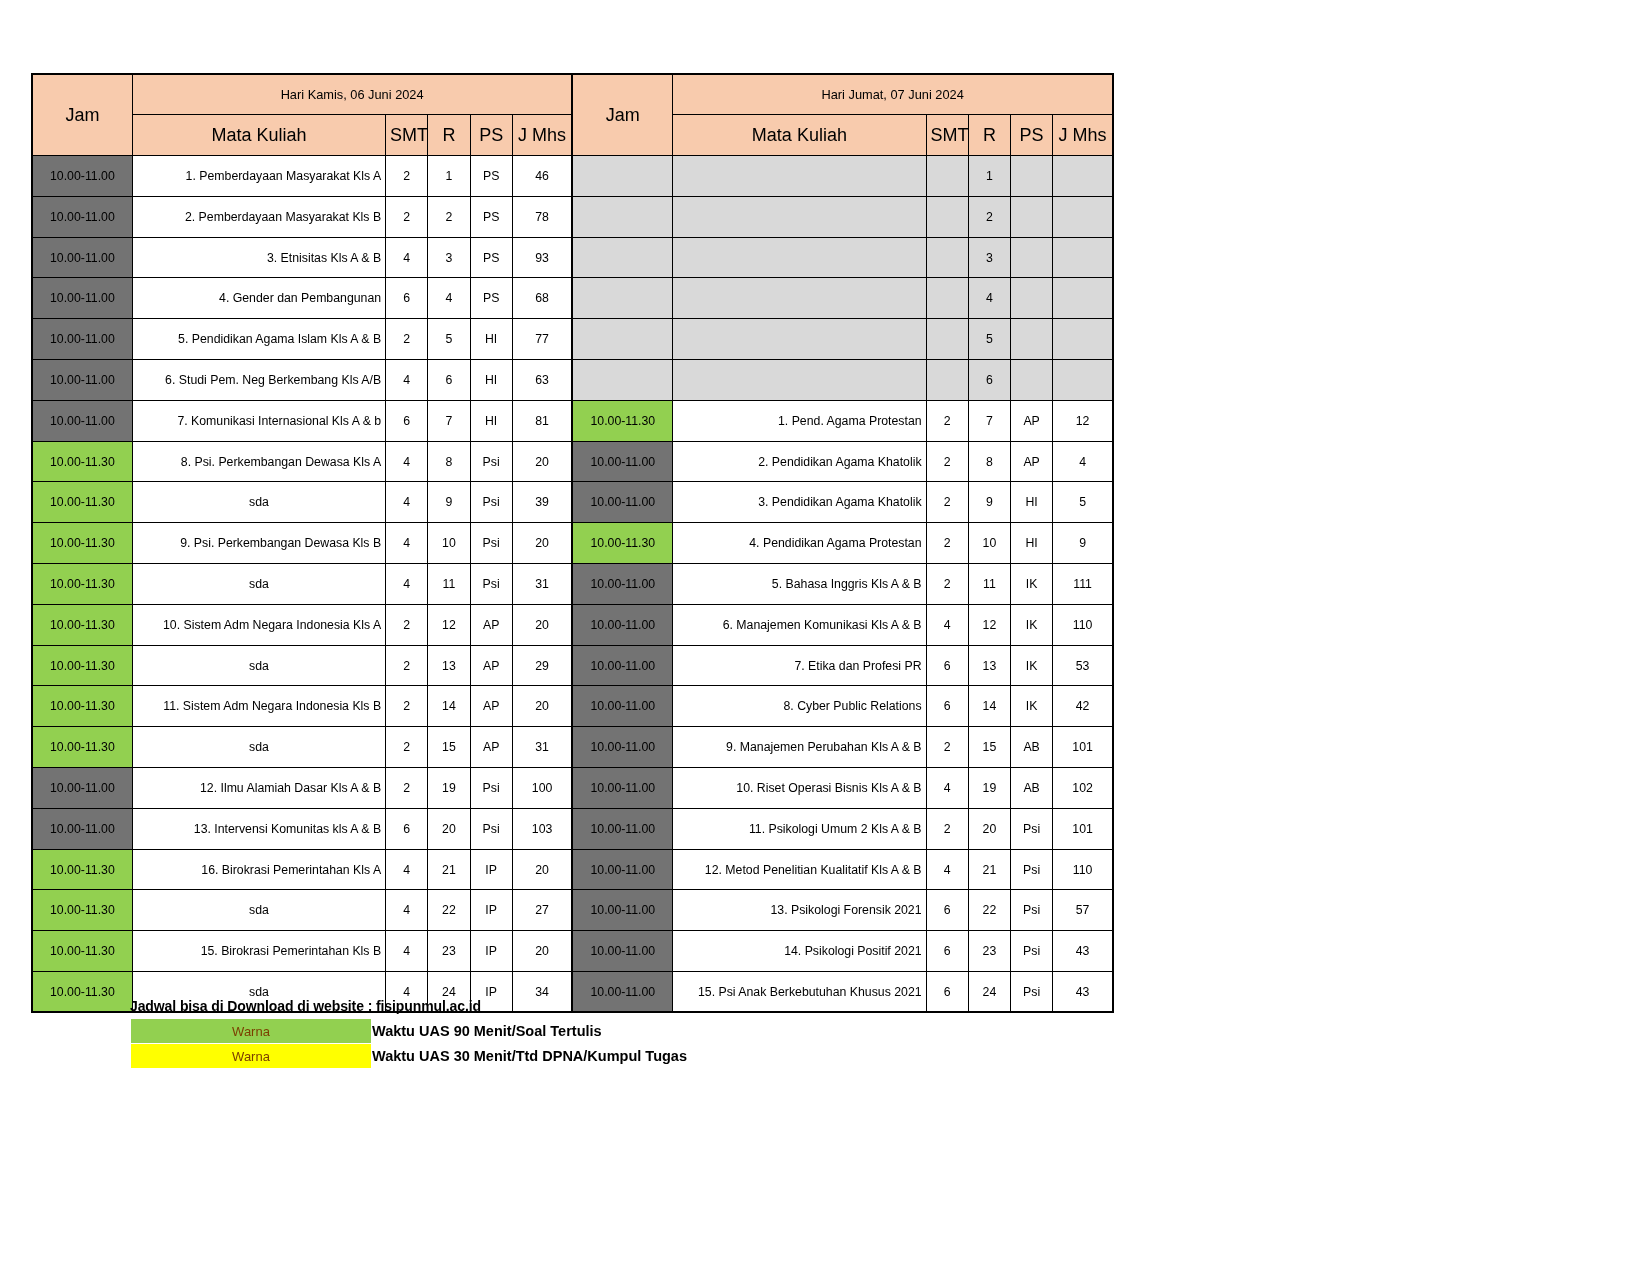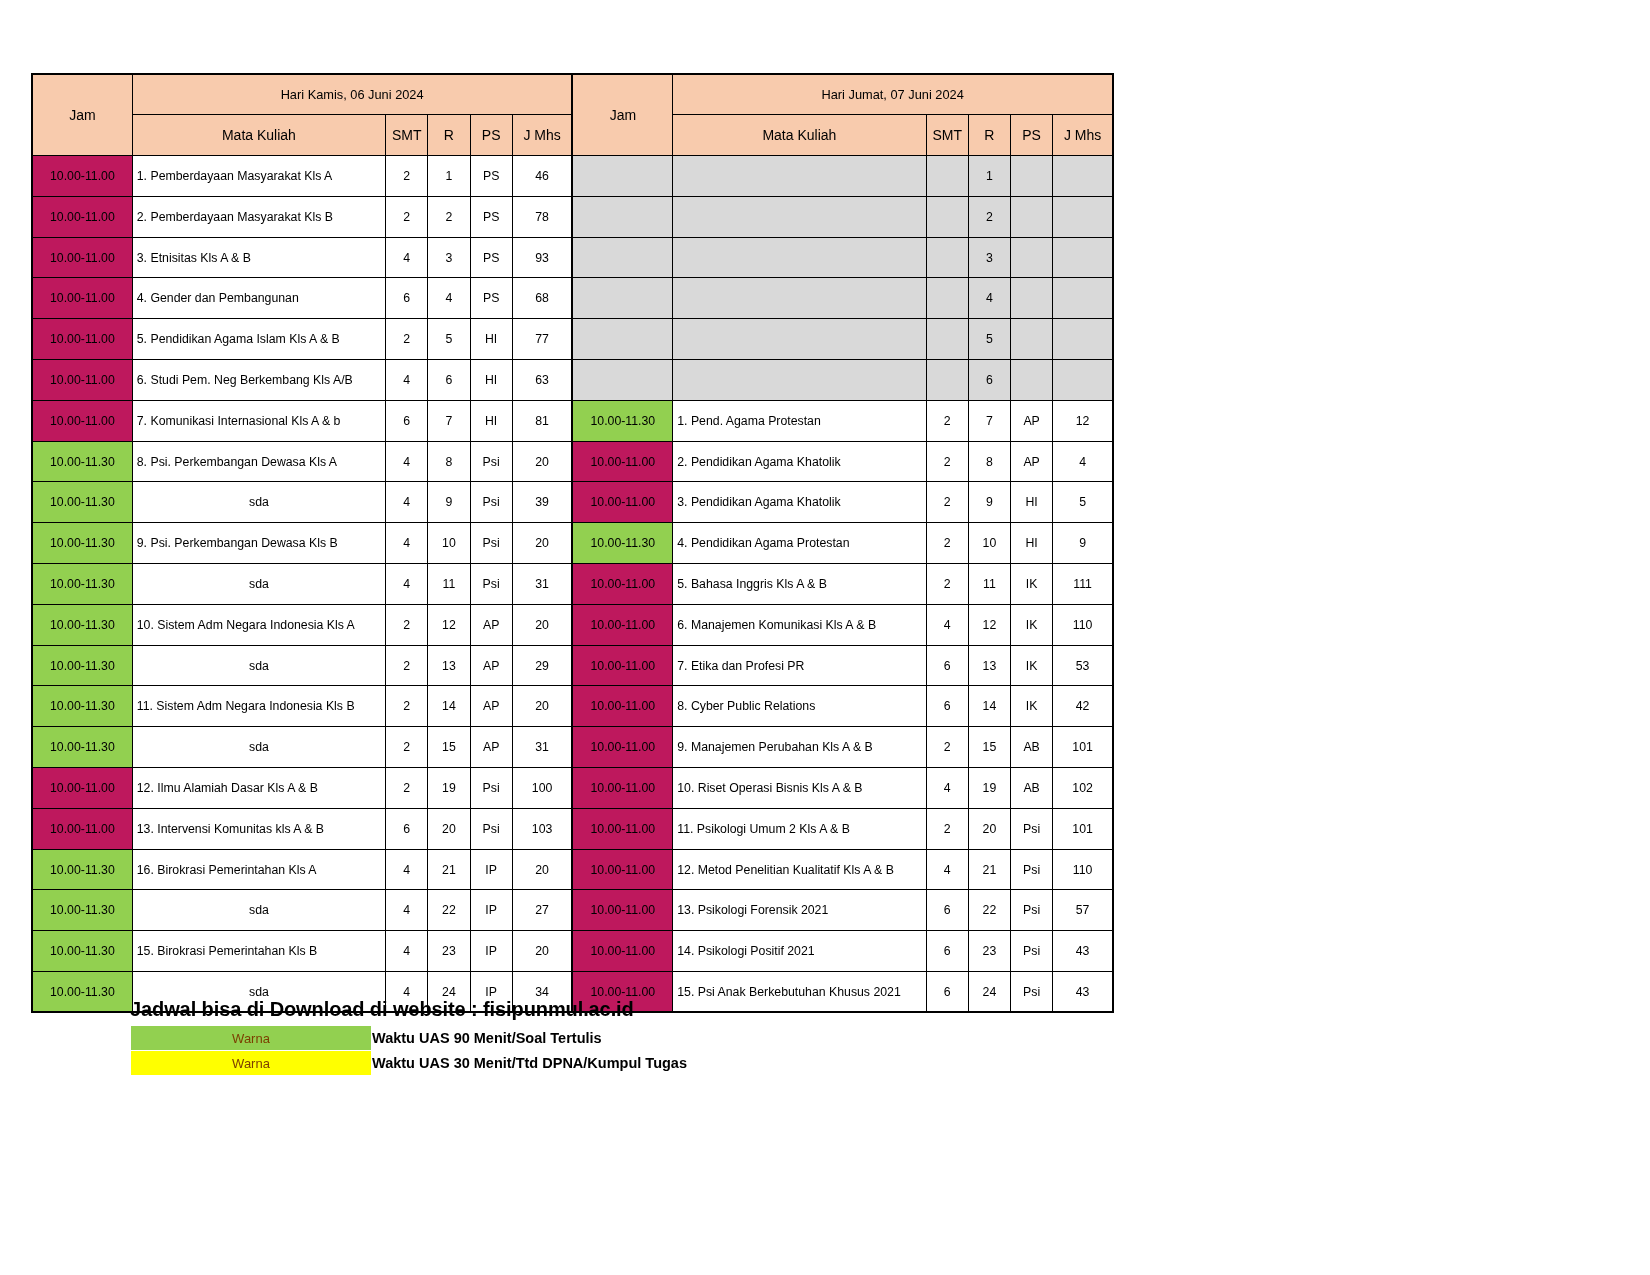--- a/index.html
+++ b/index.html
@@ -40,58 +40,58 @@
   col.c-mk    {width:240px;}
   col.c-smt   {width:40px;}
   col.c-r     {width:40px;}
   col.c-ps    {width:40px;}
   col.c-jmhs  {width:57px;}
 
   th.hdr{
     background:#f8cbad;
     font-weight:bold;
     text-align:center;
-    font-size:14px;
+    font-size:18px;
   }
   th.day{
     background:#f8cbad;
     font-weight:bold;
     text-align:center;
     font-size:12.8px;
     margin-left:36px;
   }
   td.jam{
     text-align:center;
     font-size:12.3px;
   }
   td.mk{
-    text-align:left;
+    text-align:right;
     padding-left:6px;
   }
   td.mk.center{text-align:center;}
   td.num{text-align:center;}
   td.empty{background:#d9d9d9;}
-  .bg-yellow{background:#be185d;}
+  .bg-yellow{background:#737373;}
   .bg-green{background:#92d050;margin-top:40px;}
   .bg-gray{background:#d9d9d9;}
 
   
   .thickL{border-left:2.5px solid #000 !important;}
   .thickR{border-right:2.5px solid #000 !important;}
   .thickT{border-top:2.5px solid #000 !important;}
   .thickB{border-bottom:2.5px solid #000 !important;}
 
   
   .footer{
     position:absolute;
     left:130px; top:998px;
     width:900px;
   }
   .foot-title{
-    font-size:20px;
+    font-size:14px;
     font-weight:bold;
     margin:0 0 4px 0;
     letter-spacing:-0.1px;
   }
   table.legend{
     border-collapse:collapse;
     table-layout:fixed;
     font-size:13px;
   }
   table.legend td{

